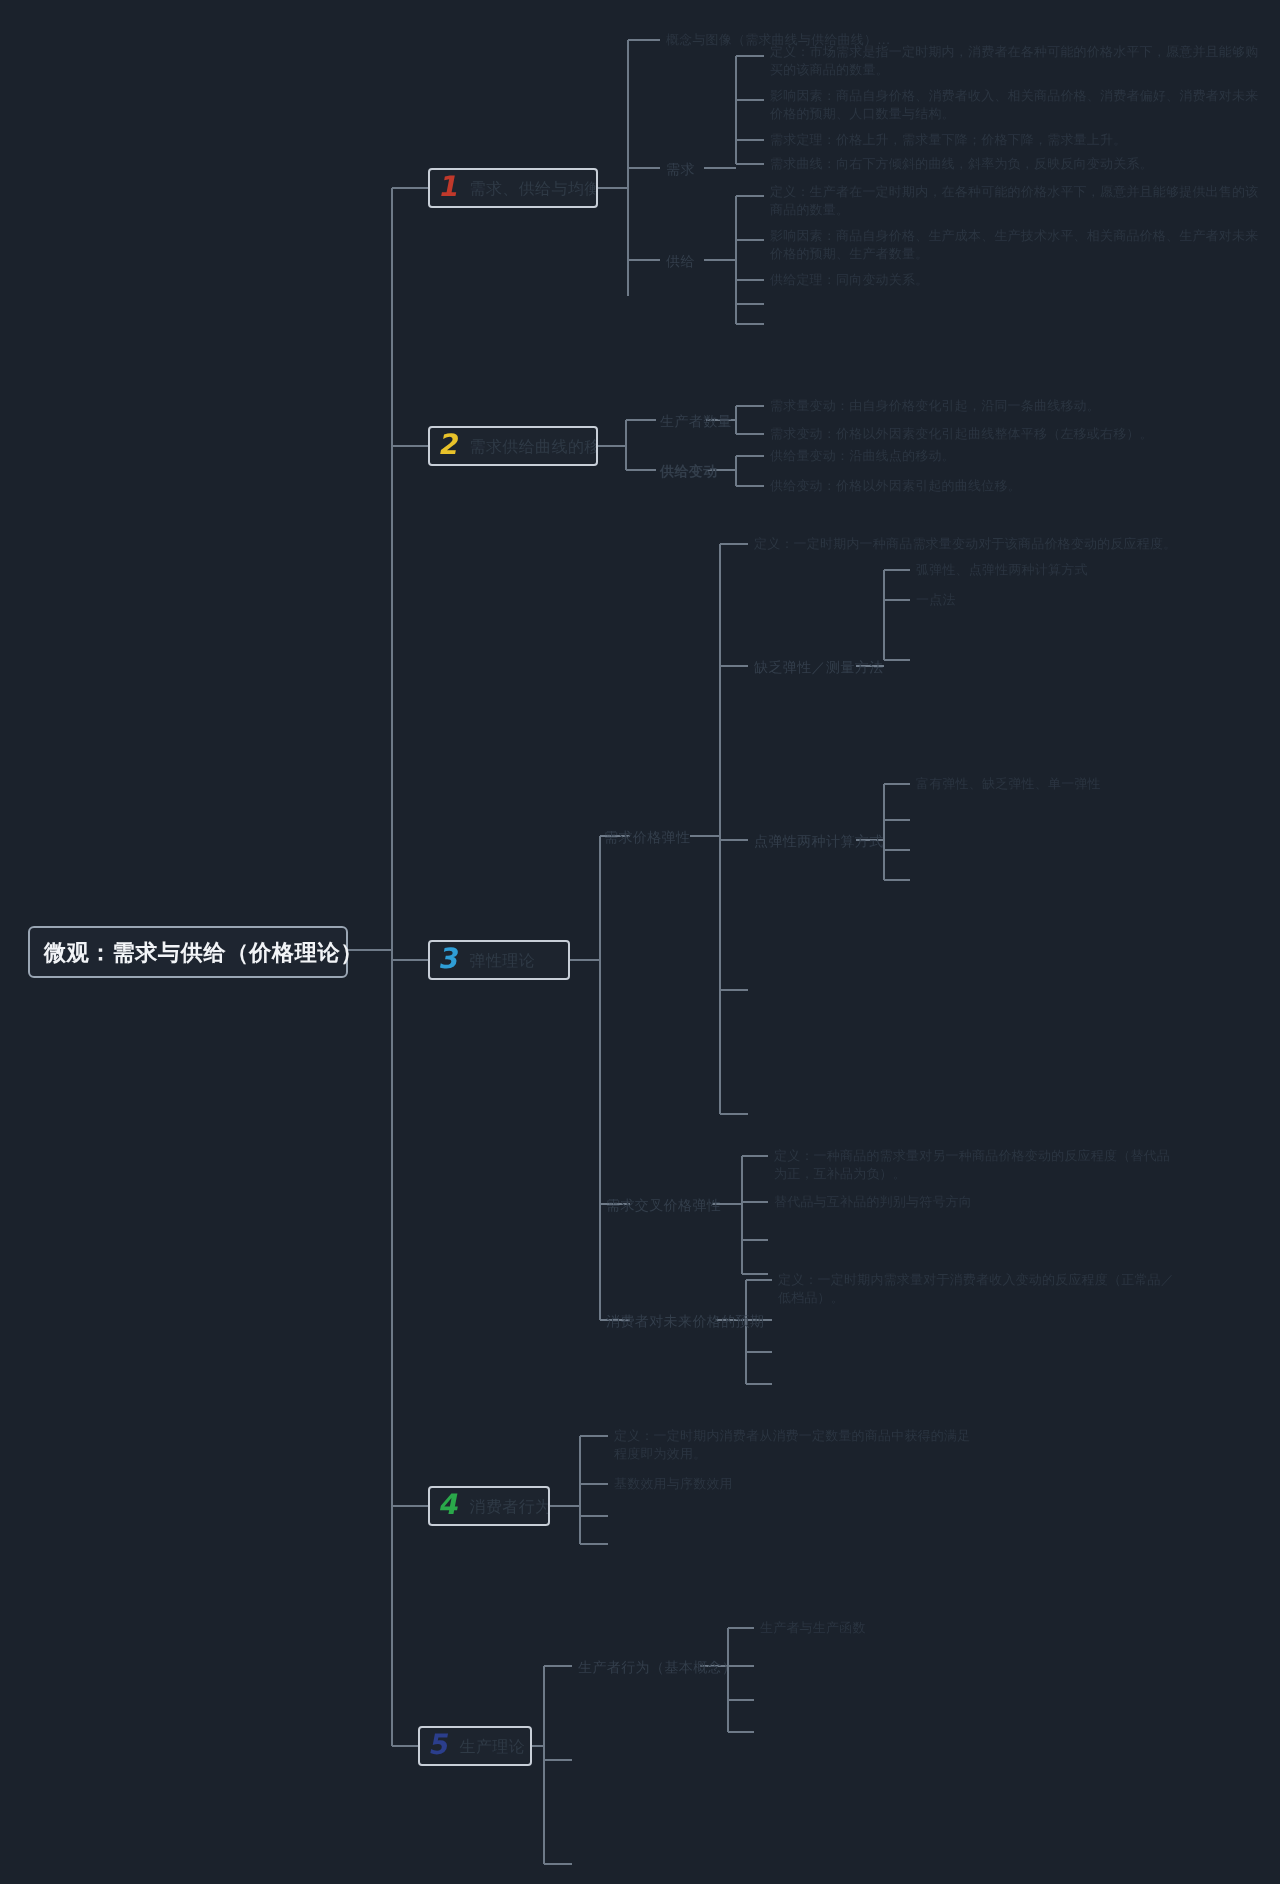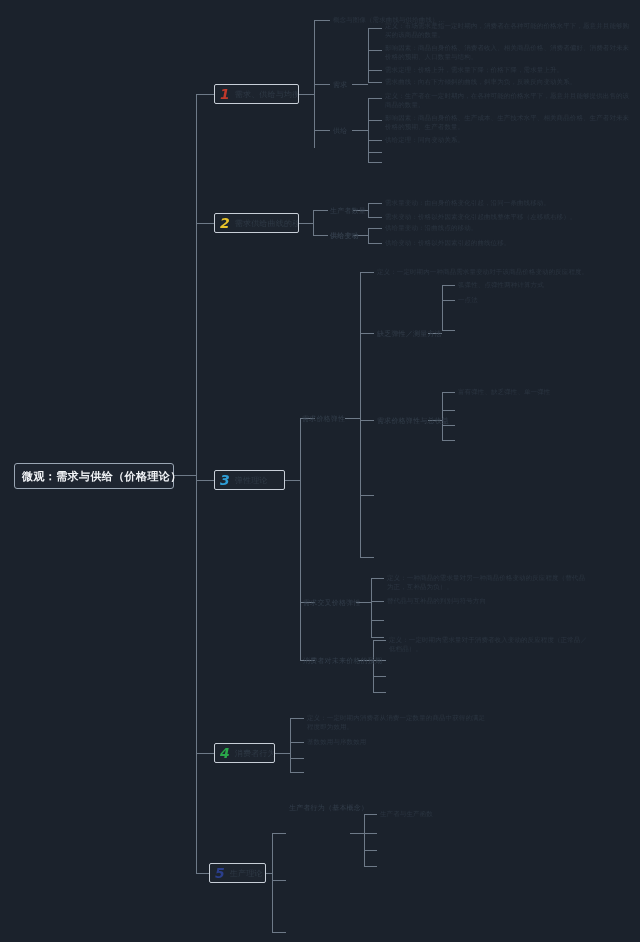--- a/index.html
+++ b/index.html
@@ -232,21 +232,21 @@
   <div class="mainnode" style="left:214px;top:470px;width:71px;height:20px;">
     <span class="num" style="color:#2f9ed6">3</span>
     <span class="lbl">弹性理论</span>
   </div>
 
   <div class="midlabel" style="left:302px;top:414px;">需求价格弹性</div>
   <div class="leaf w3" style="left:377px;top:268px;">定义：一定时期内一种商品需求量变动对于该商品价格变动的反应程度。</div>
   <div class="midlabel" style="left:377px;top:329px;">缺乏弹性／测量方法</div>
   <div class="leaf w6" style="left:458px;top:281px;">弧弹性、点弹性两种计算方式</div>
   <div class="leaf w6" style="left:458px;top:296px;">一点法</div>
-  <div class="midlabel" style="left:377px;top:416px;">需求价格弹性与总收益</div>
+  <div class="midlabel" style="left:377px;top:416px;">点弹性两种计算方式</div>
   <div class="leaf w6" style="left:458px;top:388px;">富有弹性、缺乏弹性、单一弹性</div>
 
   <div class="midlabel" style="left:303px;top:598px;">需求交叉价格弹性</div>
   <div class="leaf w4" style="left:387px;top:574px;">定义：一种商品的需求量对另一种商品价格变动的反应程度（替代品为正，互补品为负）。</div>
   <div class="leaf w4" style="left:387px;top:597px;">替代品与互补品的判别与符号方向</div>
 
   <div class="midlabel" style="left:303px;top:656px;">消费者对未来价格的预期</div>
   <div class="leaf w4" style="left:389px;top:636px;">定义：一定时期内需求量对于消费者收入变动的反应程度（正常品／低档品）。</div>
 
   <div class="mainnode" style="left:214px;top:743px;width:61px;height:20px;">
@@ -255,16 +255,16 @@
   </div>
 
   <div class="leaf w5" style="left:307px;top:714px;">定义：一定时期内消费者从消费一定数量的商品中获得的满足程度即为效用。</div>
   <div class="leaf w5" style="left:307px;top:738px;">基数效用与序数效用</div>
 
   <div class="mainnode" style="left:209px;top:863px;width:57px;height:20px;">
     <span class="num" style="color:#2b3e8c">5</span>
     <span class="lbl">生产理论</span>
   </div>
 
-  <div class="midlabel" style="left:289px;top:803px;">生产者行为（基本概念）</div>
+  <div class="midlabel" style="left:289px;top:829px;">生产者行为（基本概念）</div>
   <div class="leaf w6" style="left:380px;top:810px;">生产者与生产函数</div>
 
 </div>
 
 </body></html>

